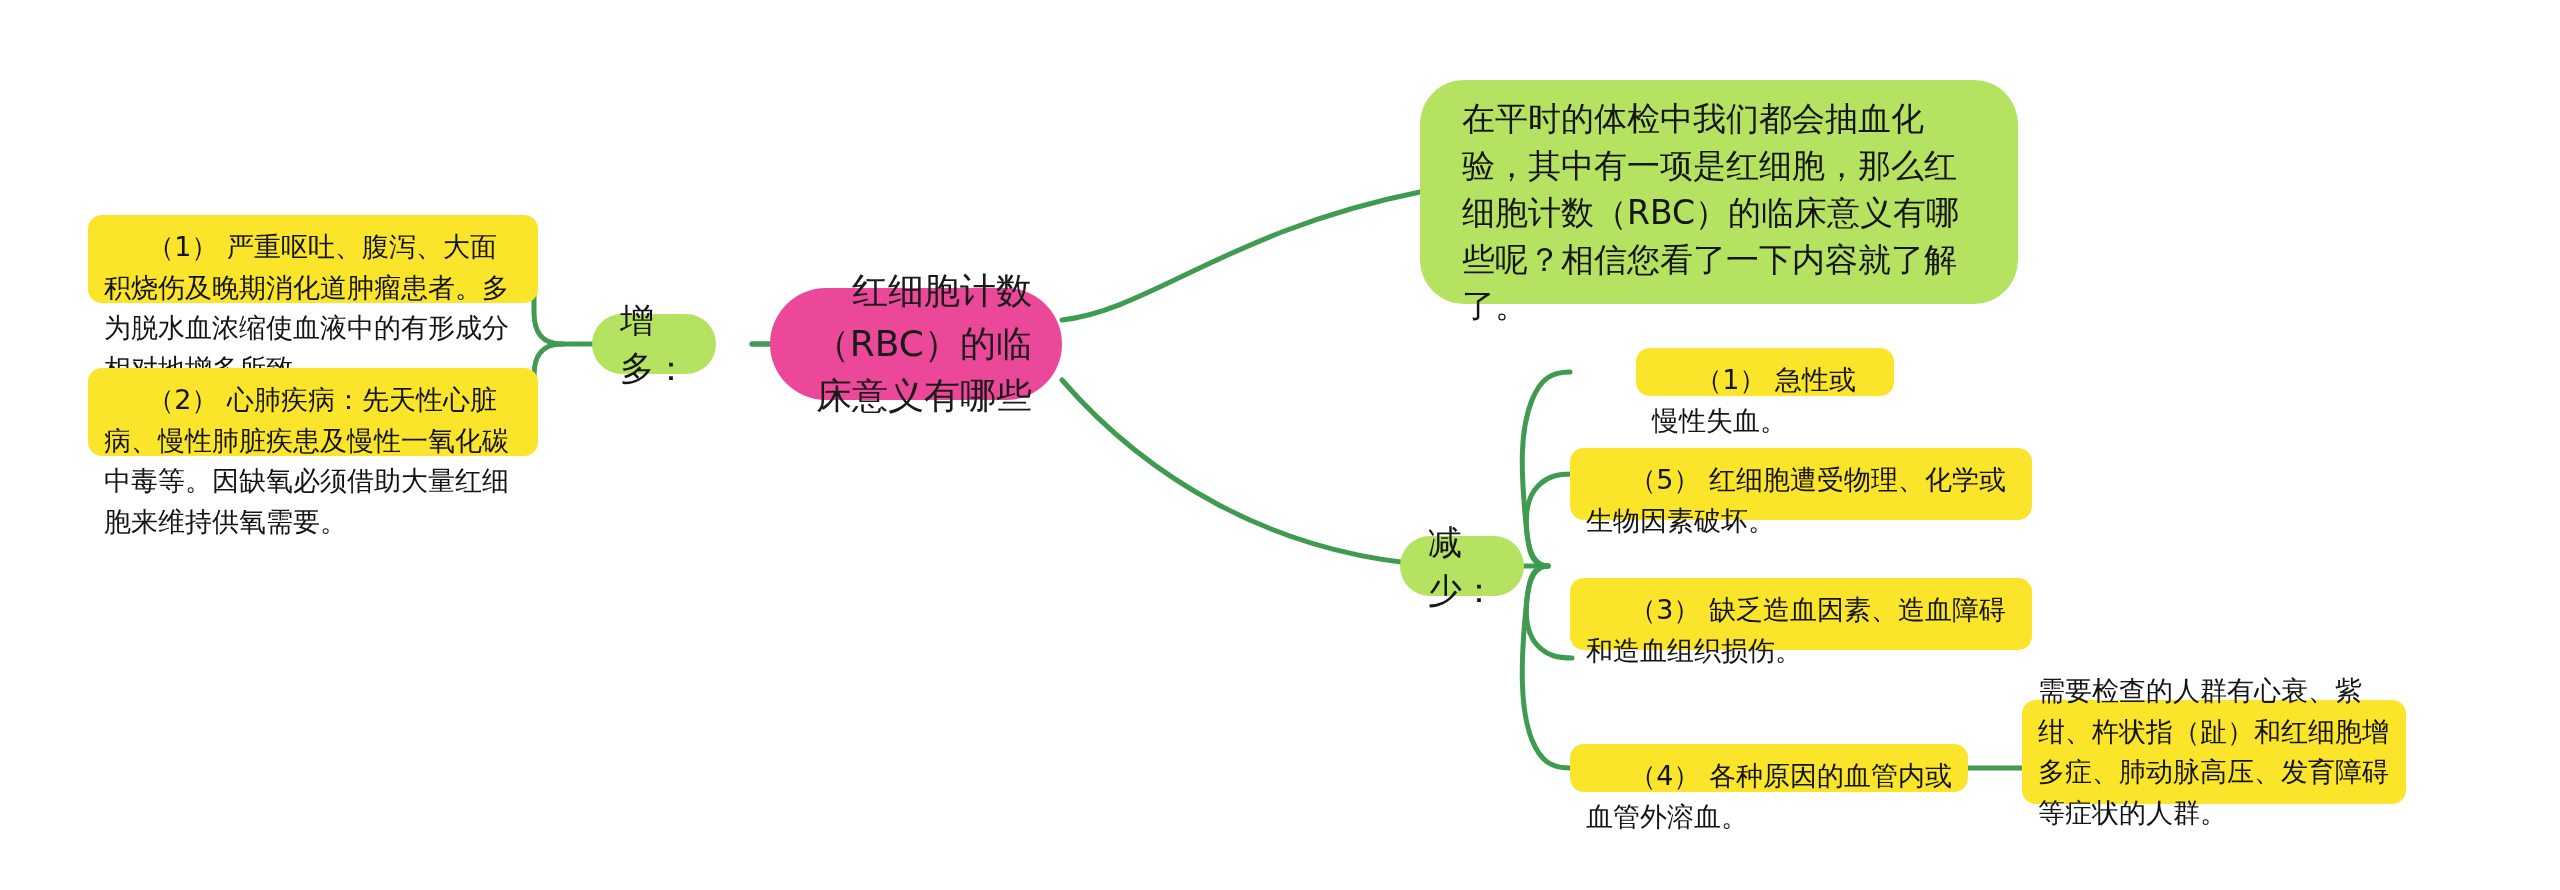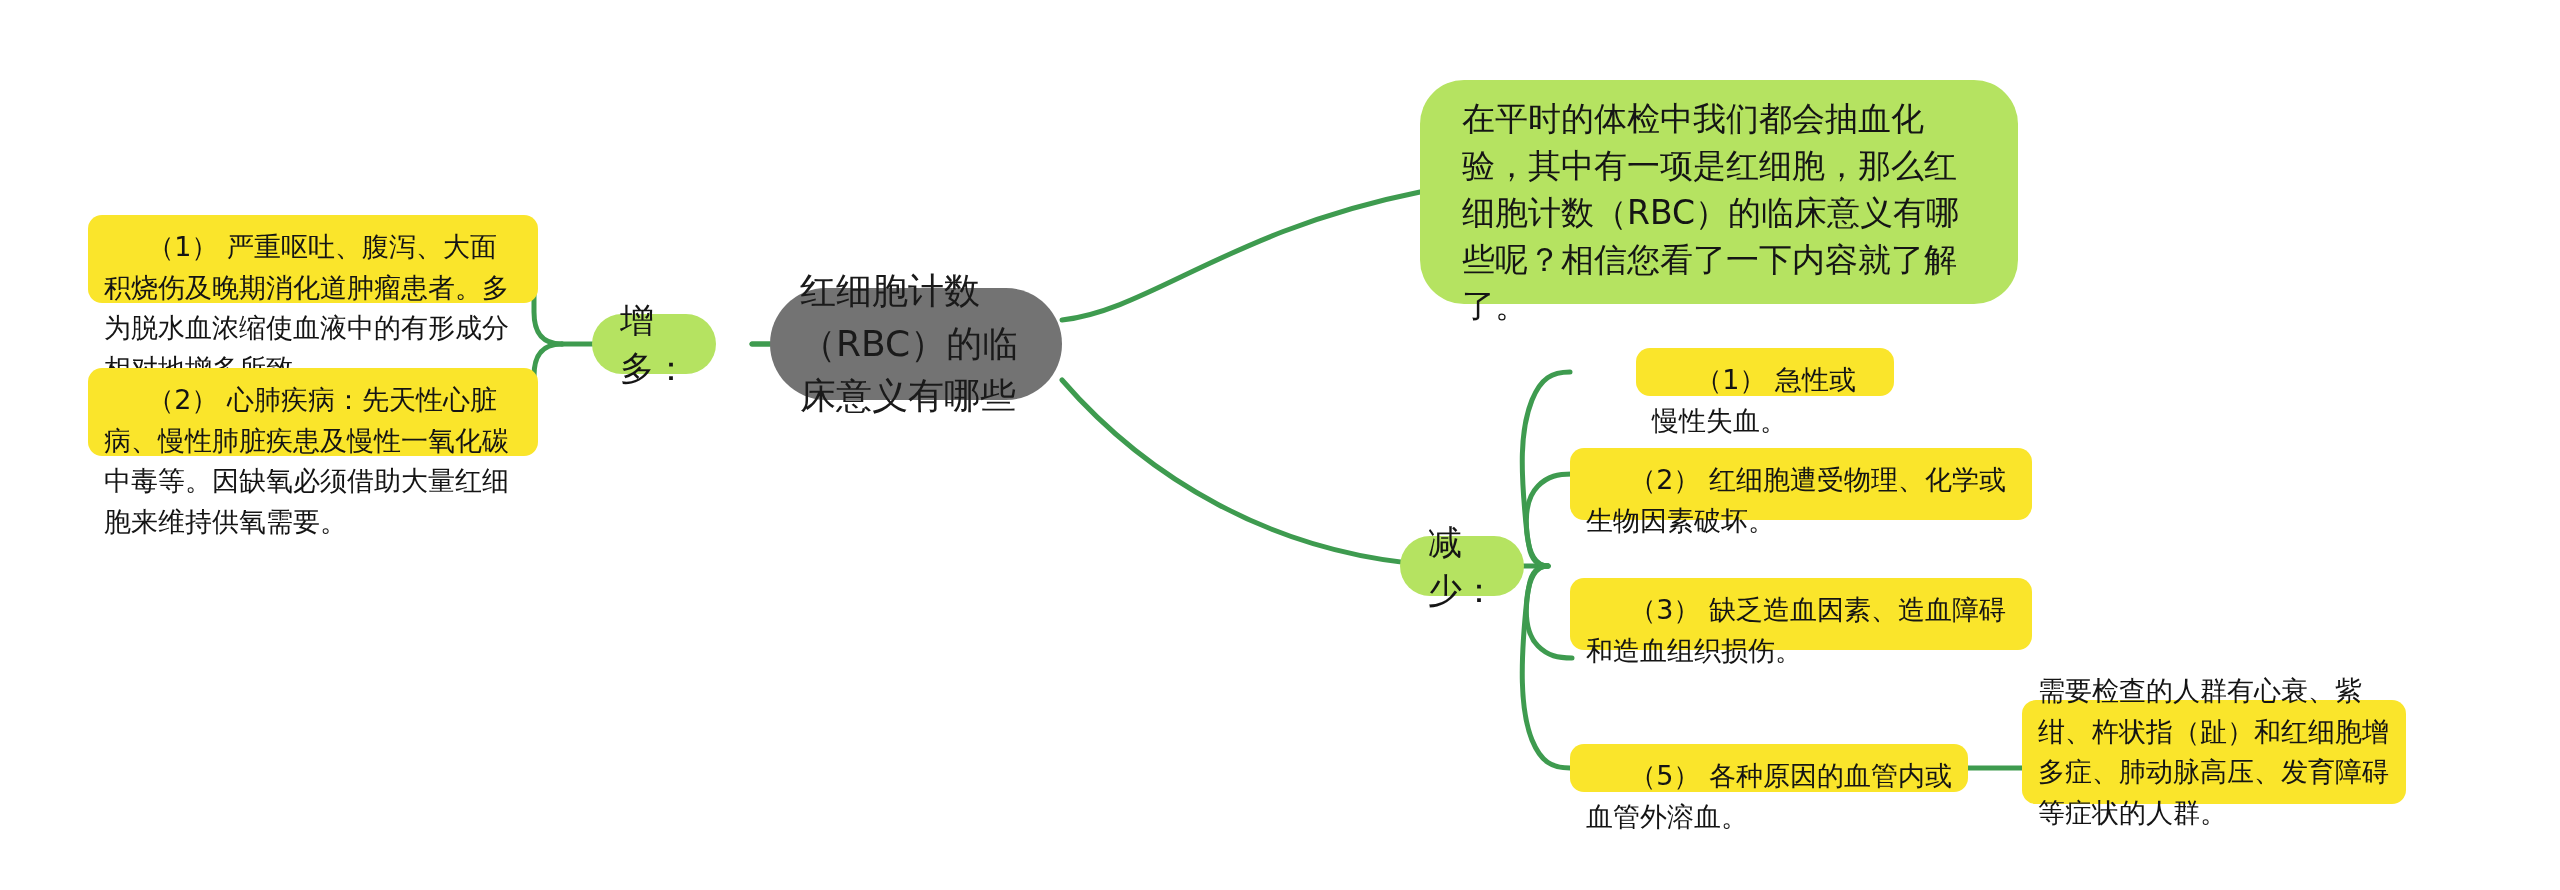--- a/index.html
+++ b/index.html
@@ -32,23 +32,23 @@
     display: flex;
     align-items: center;
     line-height: 1.42;
     color: #1b1b1b;
     white-space: pre-wrap;
     word-break: break-all;
   }
 
   
   .node-root {
-    background: #737373;
+    background: #ec4899;
     border-radius: 64px;
-    text-align: left;
+    text-align: right;
     justify-content: center;
     font-size: 36px;
     color: #1a1a1a;
     padding: 14px 30px;
     line-height: 1.46;
   }
 
   
   .node-green {
     background: #B5E361;
@@ -147,28 +147,28 @@
 
   <div class="node node-green pill" style="left:1400px; top:536px; width:124px; height:60px; justify-content:center;">
     <span>减少：</span>
   </div>
 
   <div class="node node-yellow" style="left:1636px; top:348px; width:258px; height:48px;">
     <span class="txt">（1） 急性或慢性失血。</span>
   </div>
 
   <div class="node node-yellow" style="left:1570px; top:448px; width:462px; height:72px;">
-    <span class="txt">（2） 红细胞遭受物理、化学或生物因素破坏。</span>
+    <span class="txt">（5） 红细胞遭受物理、化学或生物因素破坏。</span>
   </div>
 
   <div class="node node-yellow" style="left:1570px; top:578px; width:462px; height:72px;justify-content:flex-end;">
     <span class="txt">（3） 缺乏造血因素、造血障碍和造血组织损伤。</span>
   </div>
 
   <div class="node node-yellow" style="left:1570px; top:744px; width:398px; height:48px;">
-    <span class="txt">（5） 各种原因的血管内或血管外溶血。</span>
+    <span class="txt">（4） 各种原因的血管内或血管外溶血。</span>
   </div>
 
   <div class="node node-yellow noindent" style="left:2022px; top:700px; width:384px; height:104px;align-items:center;">
     <span class="txt">需要检查的人群有心衰、紫绀、杵状指（趾）和红细胞增多症、肺动脉高压、发育障碍等症状的人群。</span>
   </div>
 
 </div>
 
 </body></html>

